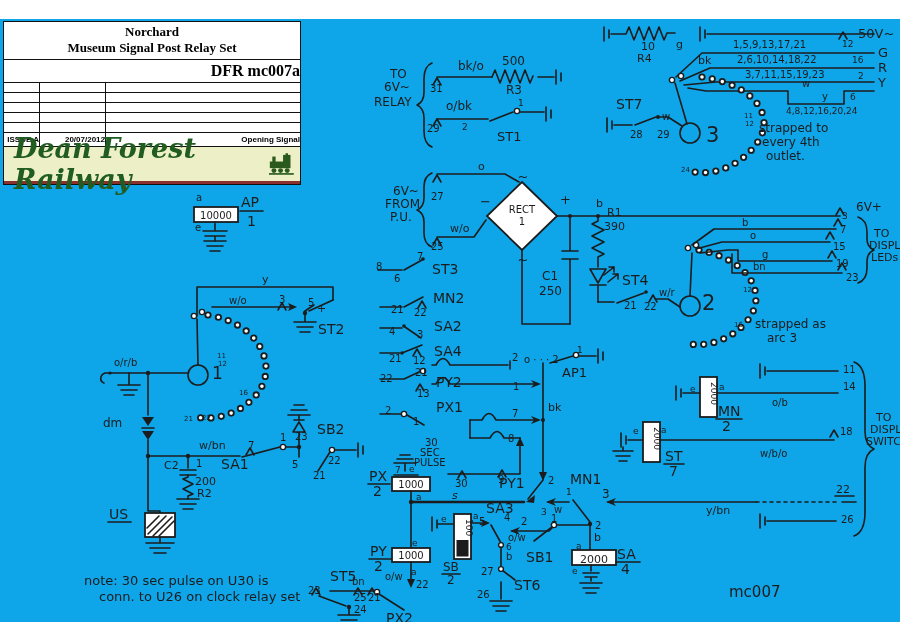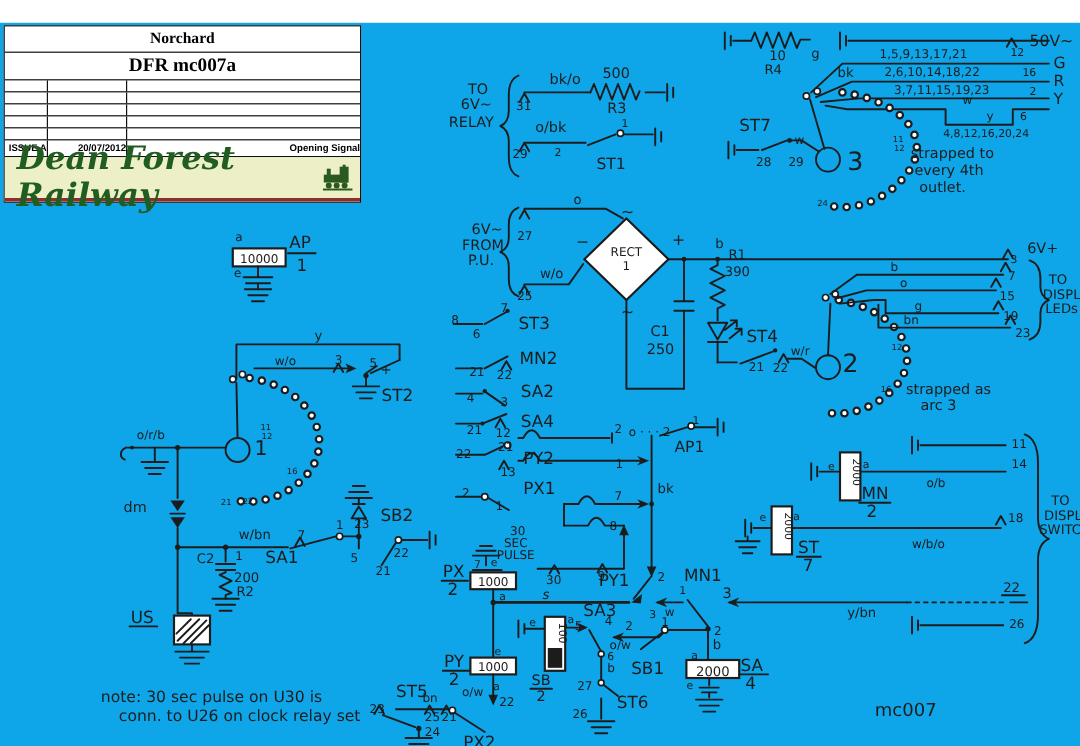--- a/index.html
+++ b/index.html
@@ -2,21 +2,21 @@
 <html><head>
 <meta charset="utf-8">
 <style>
   html,body{margin:0;padding:0;background:#fff;}
   .page{position:relative;width:900px;height:622px;background:#0ea5e9;overflow:hidden;
         font-family:"Liberation Sans",sans-serif;margin-top:19px;}
   
   .tb{position:absolute;left:3px;top:2px;width:296px;border:1px solid #111;background:#fff;}
   .tb-top{border-bottom:1px solid #111;text-align:center;padding:2px 0 3px 0;
           font-family:"Liberation Serif",serif;font-weight:bold;font-size:13px;line-height:16px;}
-  .tb-ref{border-bottom:1px solid #111;text-align:center;font-family:"Liberation Serif",serif;
+  .tb-ref{border-bottom:1px solid #111;text-align:right;font-family:"Liberation Serif",serif;
           font-weight:bold;font-size:16px;padding:2px 0;}
   .tb-row{display:grid;grid-template-columns:36px 66px 1fr;border-bottom:1px solid #111;height:9px;}
   .tb-row > span{border-right:1px solid #111;display:block;height:100%;}
   .tb-row > span:last-child{border-right:none;}
   .tb-issue{display:grid;grid-template-columns:36px 66px 1fr;border-bottom:1px solid #111;
             font-weight:bold;font-size:8px;line-height:13px;height:13px;}
   .tb-issue > span{border-right:1px solid #111;padding-left:3px;text-align:right;}
   .tb-issue > span:last-child{border-right:none;}
   .tb-banner{height:34px;display:flex;align-items:center;justify-content:space-between;
              padding:0 6px 0 10px;border-bottom:3px solid #8c2f2f;}
@@ -34,20 +34,21 @@
   #labels text{fill:#1c1c1c;}
 </style>
 </head>
 <body>
 
 <div class="page">
 
   <div class="tb">
     <div class="tb-top">
       <div>Norchard</div>
+      <div>Museum Signal Post Relay Set</div>
     </div>
     <div class="tb-ref">DFR mc007a</div>
     <div>
       <div class="tb-row">
           <span></span>
           <span></span>
           <span></span>
         </div>
       <div class="tb-row">
           <span></span>

